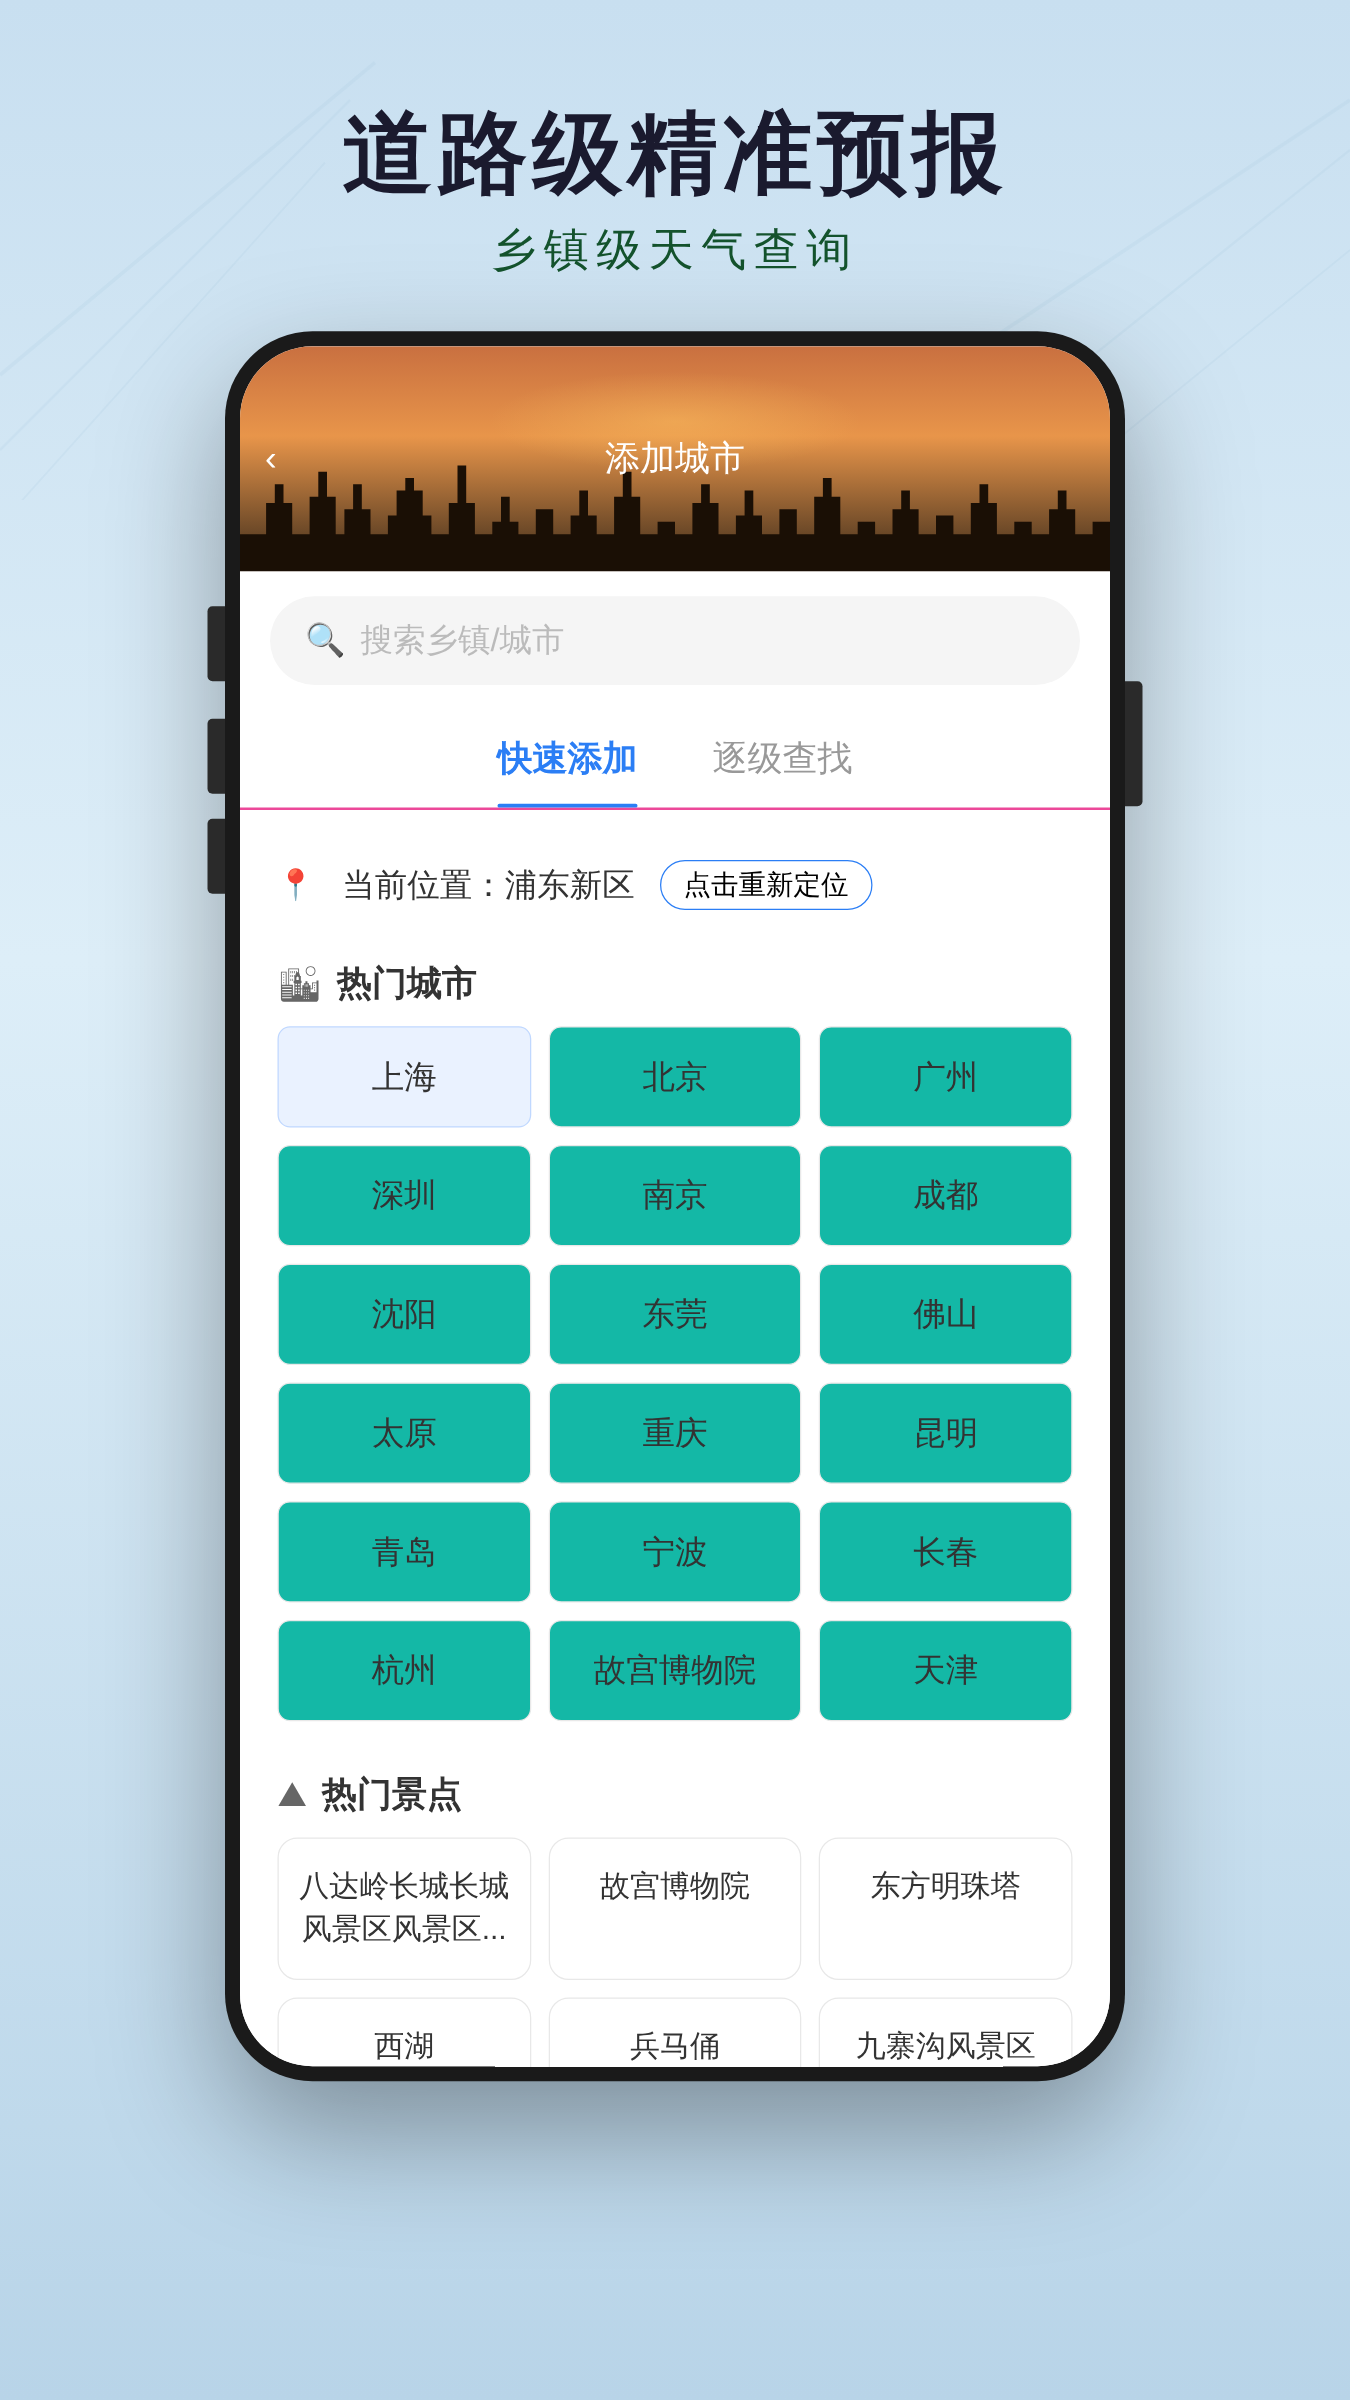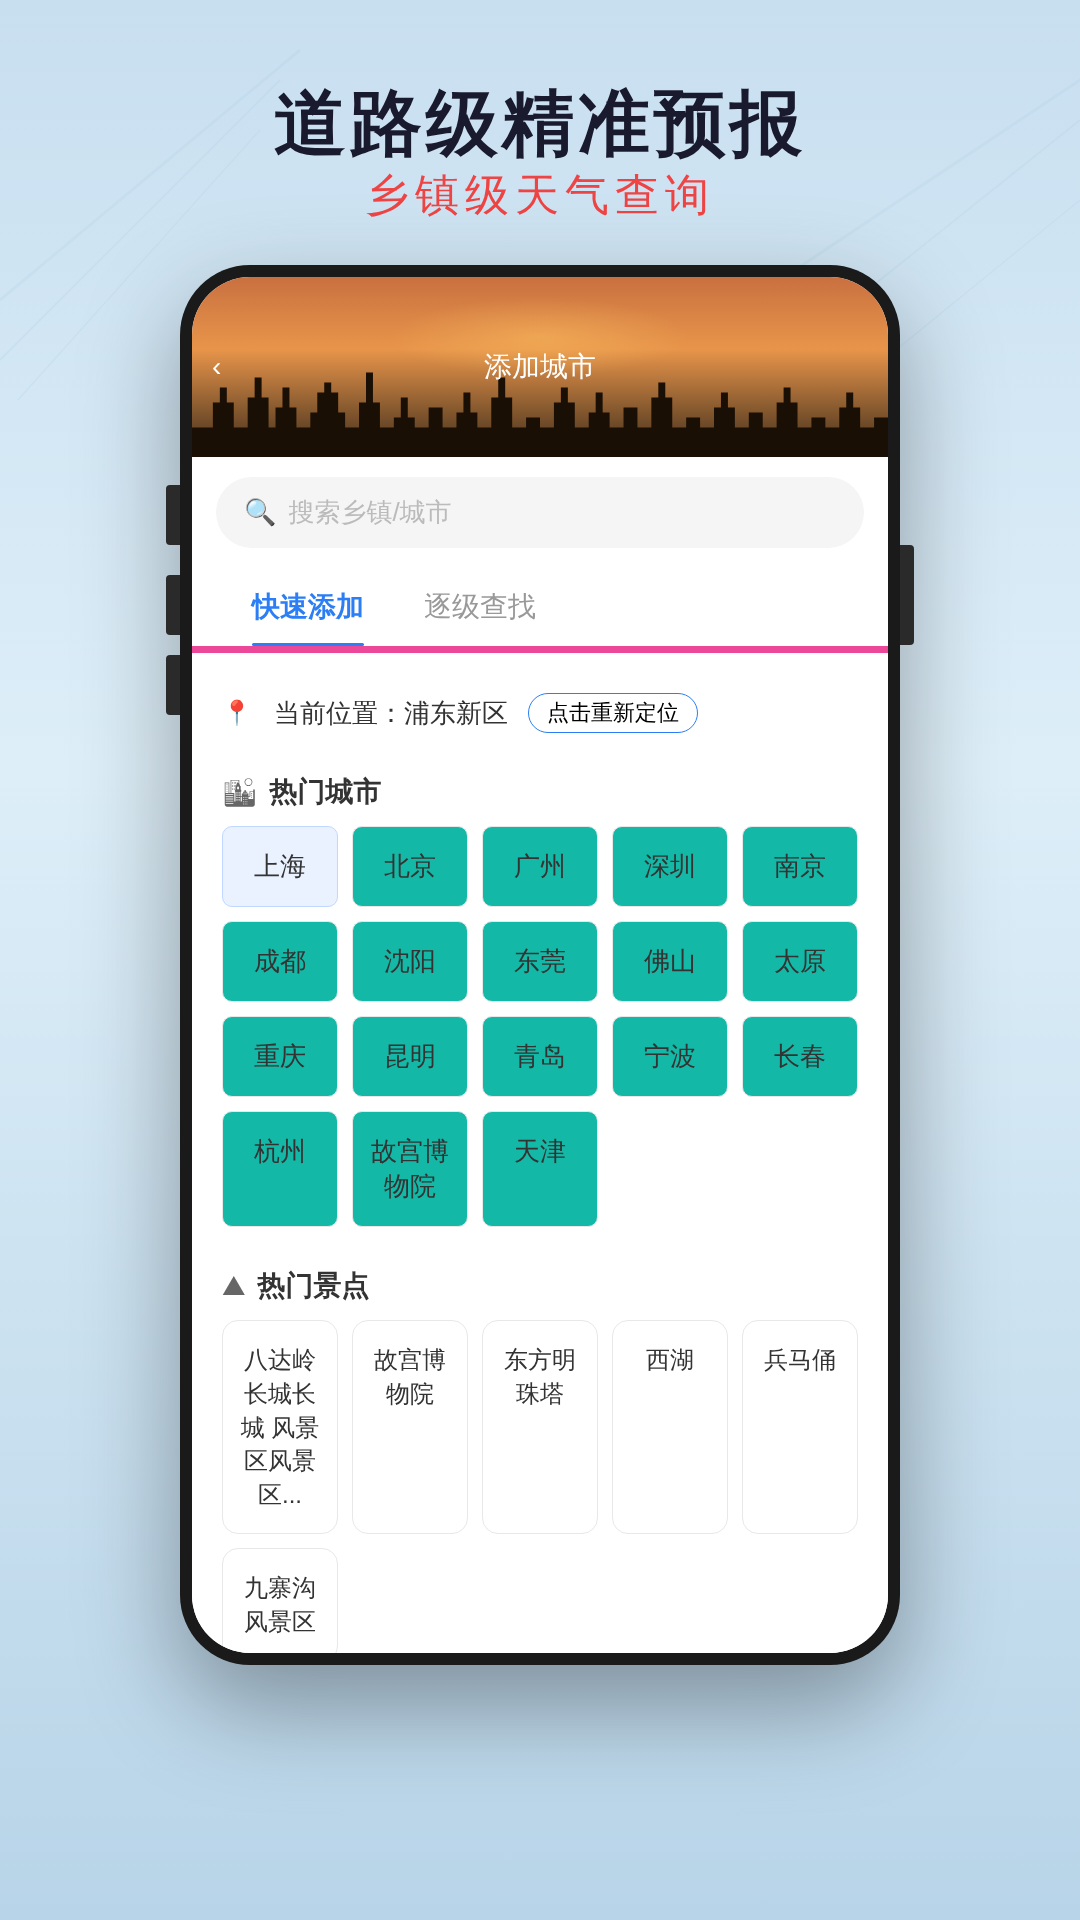--- a/index.html
+++ b/index.html
@@ -23,23 +23,24 @@
 
     .header-title {
       font-size: 72px;
       font-weight: 800;
       color: #1a1a2e;
       letter-spacing: 4px;
       line-height: 1.2;
     }
 
     .header-subtitle {
-      font-size: 44px;
-      color: #ef4444;
+      font-size: 36px;
+      color: #14532d;
       letter-spacing: 6px;
+      margin-top: 10px;
     }
 
     
     .phone-mockup {
       width: 720px;
       height: 1400px;
       margin: 0 auto;
       background: #1a1a1a;
       border-radius: 70px;
       padding: 12px;
@@ -176,22 +177,23 @@
 
     .search-placeholder {
       color: #bbb;
       font-size: 26px;
     }
 
     
     .tabs-row {
       display: flex;
       padding: 0 30px;
-      border-bottom: 7px solid #ec4899;
+      border-bottom: 2px solid #ec4899;
       background: white;
+      justify-content: center;
     }
 
     .tab-item {
       padding: 20px 30px;
       font-size: 28px;
       color: #999;
       position: relative;
       cursor: pointer;
     }
 
@@ -263,21 +265,21 @@
 
     .section-title {
       font-size: 28px;
       font-weight: 600;
       color: #333;
     }
 
     
     .city-grid {
       display: grid;
-      grid-template-columns: repeat(5, 1fr);
+      grid-template-columns: repeat(3, 1fr);
       gap: 14px;
       margin-bottom: 10px;
     }
 
     .city-cell {
       border: 1px solid #e8e8e8;
       border-radius: 10px;
       padding: 22px 10px;
       text-align: center;
       font-size: 26px;

